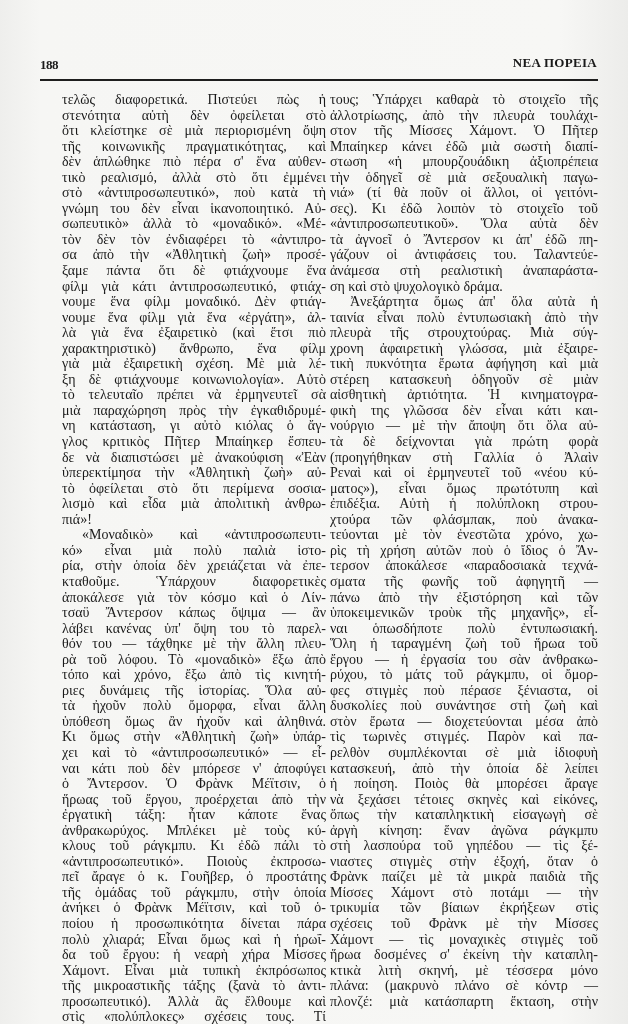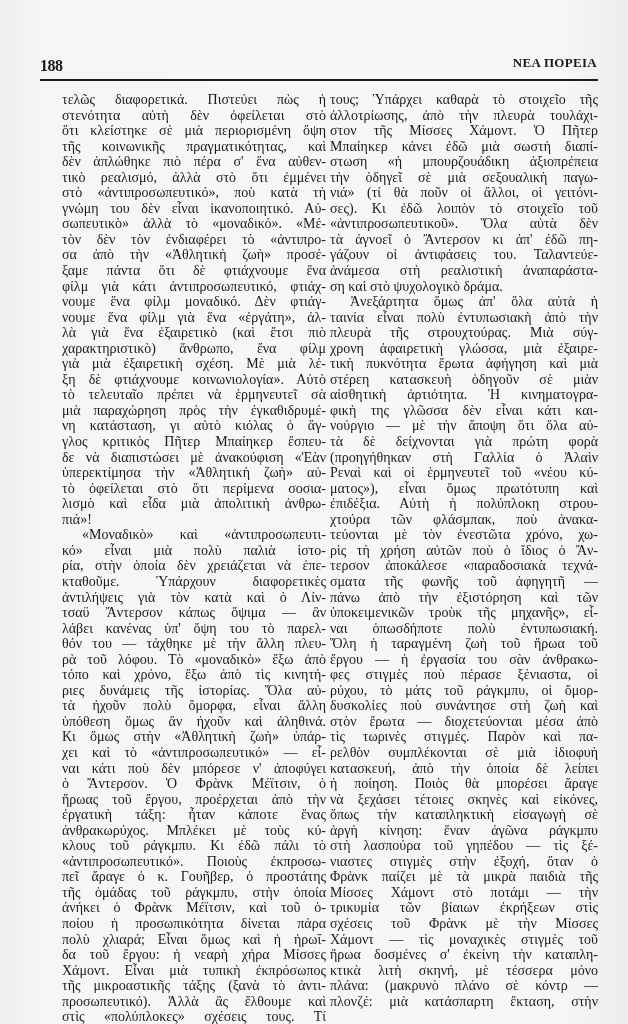--- a/index.html
+++ b/index.html
@@ -5,21 +5,21 @@
   html, body { margin: 0; padding: 0; }
   body {
     width: 628px; height: 1024px; overflow: hidden;
     background: #f3f3f1;
     font-family: "DejaVu Serif", "Liberation Serif", serif;
     color: #1a1a1a;
     position: relative;
   }
   .page { position: absolute; left: 0; top: 0; width: 628px; height: 1024px;
     background: linear-gradient(90deg, #eeeeec 0px, #f6f6f4 40px, #f7f7f5 560px, #ececea 628px); }
-  .page-number { position: absolute; left: 40px; top: 57px; font-size: 16px; font-weight: bold; font-family: "Liberation Serif", serif; letter-spacing: -0.5px; }
+  .page-number { position: absolute; left: 40px; top: 57px; font-size: 13px; font-weight: bold; font-family: "Liberation Serif", serif; letter-spacing: -0.5px; }
   .running-head { position: absolute; right: 31px; top: 55px; font-size: 13px; font-weight: bold; font-family: "Liberation Serif", serif; letter-spacing: 0.3px; }
   .rule { position: absolute; left: 40px; width: 558px; top: 79px; height: 2px; background: #1e1e1e; }
   .col { position: absolute; top: 92px; font-size: 14px; line-height: 15.55px; font-family: "Liberation Serif", serif; }
   .col.left { left: 62px; width: 264px; }
   .col.right { left: 330px; width: 268px; }
   .line { display: block; white-space: nowrap; text-align: justify; text-align-last: justify; height: 15.55px; overflow: visible; }
   .line.last { text-align-last: left; }
   .line.indent { padding-left: 20px; box-sizing: border-box; }
 </style>
 </head>
@@ -56,21 +56,21 @@
       <span class="line">γλος κριτικὸς Πῆτερ Μπαίηκερ ἔσπευ-</span>
       <span class="line">δε νὰ διαπιστώσει μὲ ἀνακούφιση «Ἐὰν</span>
       <span class="line">ὑπερεκτίμησα τὴν «Ἀθλητικὴ ζωὴ» αὐ-</span>
       <span class="line">τὸ ὀφείλεται στὸ ὅτι περίμενα σοσια-</span>
       <span class="line">λισμὸ καὶ εἶδα μιὰ ἀπολιτικὴ ἀνθρω-</span>
       <span class="line last">πιά»!</span>
       <span class="line indent">«Μοναδικὸ» καὶ «ἀντιπροσωπευτι-</span>
       <span class="line">κό» εἶναι μιὰ πολὺ παλιὰ ἱστο-</span>
       <span class="line">ρία, στὴν ὁποία δὲν χρειάζεται νὰ ἐπε-</span>
       <span class="line">κταθοῦμε. Ὑπάρχουν διαφορετικὲς</span>
-      <span class="line">ἀντιλήψεις γιὰ τὸν κατὰ καὶ ὁ Λίν-</span>
+      <span class="line">ἀποκάλεσε γιὰ τὸν κόσμο καὶ ὁ Λίν-</span>
       <span class="line">τσαϋ Ἄντερσον κάπως ὄψιμα — ἂν</span>
       <span class="line">λάβει κανένας ὑπ' ὄψη του τὸ παρελ-</span>
       <span class="line">θόν του — τάχθηκε μὲ τὴν ἄλλη πλευ-</span>
       <span class="line">ρὰ τοῦ λόφου. Τὸ «μοναδικὸ» ἔξω ἀπὸ</span>
       <span class="line">τόπο καὶ χρόνο, ἔξω ἀπὸ τὶς κινητή-</span>
       <span class="line">ριες δυνάμεις τῆς ἱστορίας. Ὅλα αὐ-</span>
       <span class="line">τὰ ἠχοῦν πολὺ ὄμορφα, εἶναι ἄλλη</span>
       <span class="line">ὑπόθεση ὅμως ἂν ἠχοῦν καὶ ἀληθινά.</span>
       <span class="line">Κι ὅμως στὴν «Ἀθλητικὴ ζωὴ» ὑπάρ-</span>
       <span class="line">χει καὶ τὸ «ἀντιπροσωπευτικό» — εἶ-</span>
@@ -123,22 +123,22 @@
       <span class="line">χτούρα τῶν φλάσμπακ, ποὺ ἀνακα-</span>
       <span class="line">τεύονται μὲ τὸν ἐνεστῶτα χρόνο, χω-</span>
       <span class="line">ρὶς τὴ χρήση αὐτῶν ποὺ ὁ ἴδιος ὁ Ἄν-</span>
       <span class="line">τερσον ἀποκάλεσε «παραδοσιακὰ τεχνά-</span>
       <span class="line">σματα τῆς φωνῆς τοῦ ἀφηγητῆ —</span>
       <span class="line">πάνω ἀπὸ τὴν ἐξιστόρηση καὶ τῶν</span>
       <span class="line">ὑποκειμενικῶν τροὺκ τῆς μηχανῆς», εἶ-</span>
       <span class="line">ναι ὁπωσδήποτε πολὺ ἐντυπωσιακή.</span>
       <span class="line">Ὅλη ἡ ταραγμένη ζωὴ τοῦ ἥρωα τοῦ</span>
       <span class="line">ἔργου — ἡ ἐργασία του σὰν ἀνθρακω-</span>
+      <span class="line">ρύχου, τὸ μάτς τοῦ ράγκμπυ, οἱ ὄμορ-</span>
       <span class="line">φες στιγμὲς ποὺ πέρασε ξένιαστα, οἱ</span>
-      <span class="line">ρύχου, τὸ μάτς τοῦ ράγκμπυ, οἱ ὄμορ-</span>
       <span class="line">δυσκολίες ποὺ συνάντησε στὴ ζωὴ καὶ</span>
       <span class="line">στὸν ἔρωτα — διοχετεύονται μέσα ἀπὸ</span>
       <span class="line">τὶς τωρινὲς στιγμές. Παρὸν καὶ πα-</span>
       <span class="line">ρελθὸν συμπλέκονται σὲ μιὰ ἰδιοφυὴ</span>
       <span class="line">κατασκευή, ἀπὸ τὴν ὁποία δὲ λείπει</span>
       <span class="line">ἡ ποίηση. Ποιὸς θὰ μπορέσει ἄραγε</span>
       <span class="line">νὰ ξεχάσει τέτοιες σκηνὲς καὶ εἰκόνες,</span>
       <span class="line">ὅπως τὴν καταπληκτικὴ εἰσαγωγὴ σὲ</span>
       <span class="line">ἀργὴ κίνηση: ἕναν ἀγῶνα ράγκμπυ</span>
       <span class="line">στὴ λασπούρα τοῦ γηπέδου — τὶς ξέ-</span>

